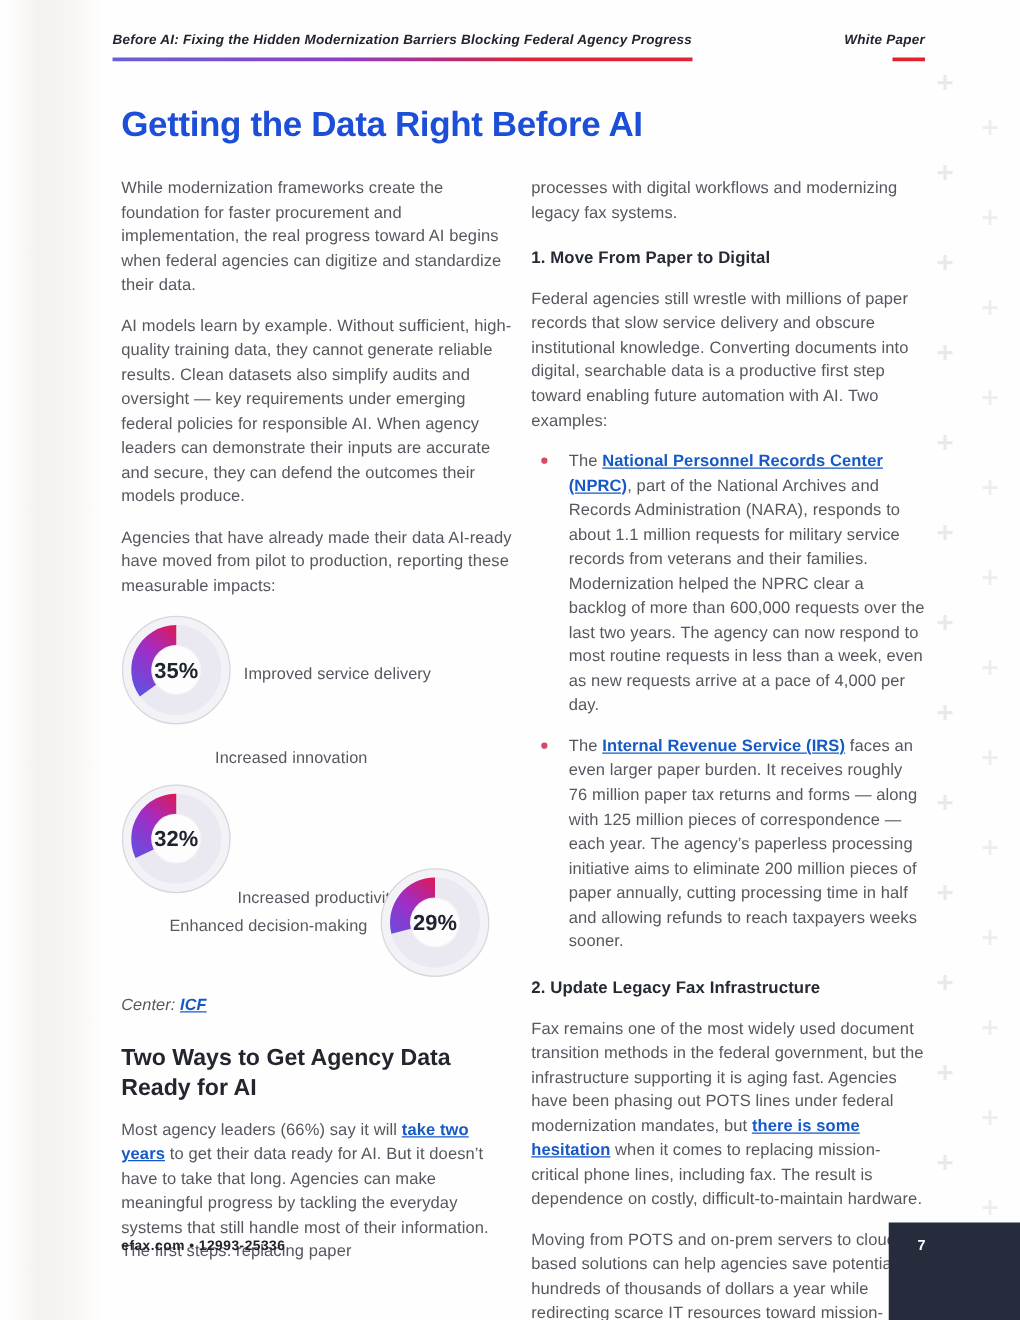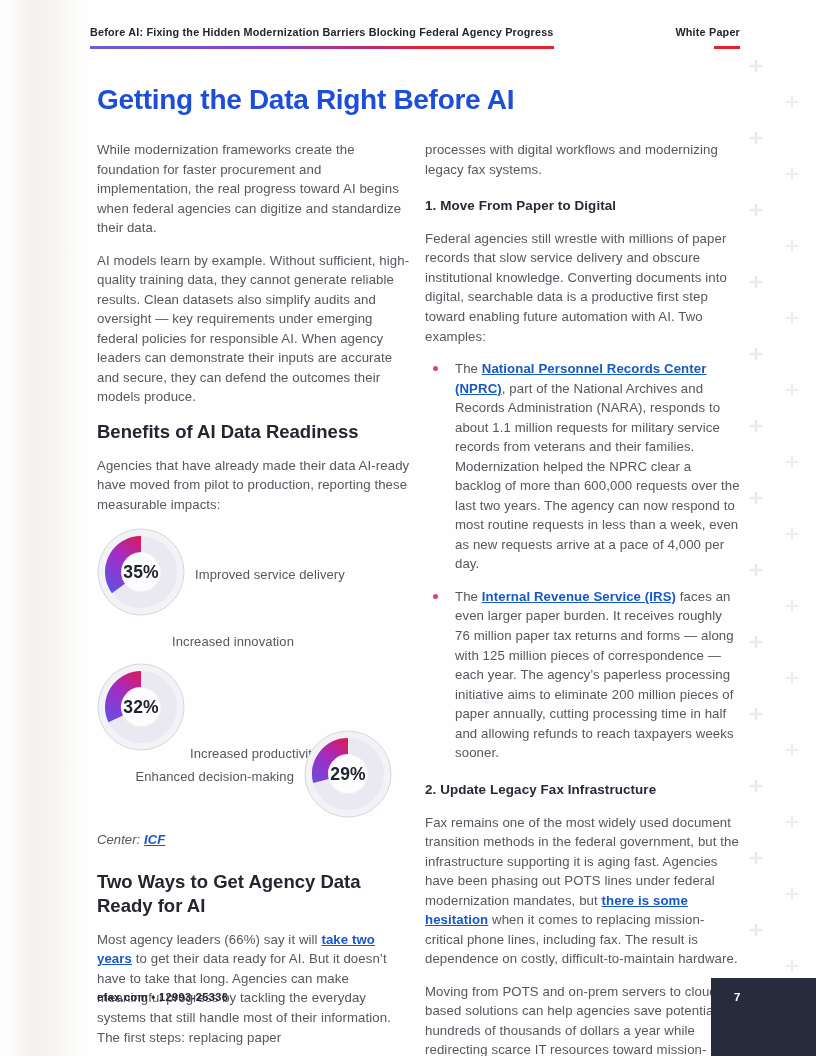--- a/index.html
+++ b/index.html
@@ -18,21 +18,21 @@
     background: linear-gradient(90deg, rgba(255,255,255,0) 0%, #f4f1ee 35%, #f8f6f4 70%, rgba(255,255,255,0) 100%);
     pointer-events: none;
   }
   .plus-pattern {
     position: absolute; right: 0; top: 48px; width: 78px; bottom: 0;
     opacity: .85; pointer-events: none;
   }
   
   .running-header {
     position: absolute; left: 90px; right: 76px; top: 22px;
-    display: flex; justify-content: space-between; align-items: center;
+    display: flex; justify-content: space-between; align-items: center; font-style: italic;
   }
   .rh-left { display: inline-block; }
   .rh-title, .rh-right-label {
     font-size: 10.8px; font-weight: bold; color: #22252e; letter-spacing: .2px;
   }
   .header-underline {
     margin-top: 6px; height: 2.5px; width: 100%;
     background: linear-gradient(90deg, #6a5fd6 0%, #8b3fc6 40%, #c02a66 62%, #e02434 72%, #e02434 100%);
   }
   .rh-right { text-align: right; }
@@ -127,21 +127,20 @@
   </header>
 
   <h1 class="page-title">Getting the Data Right Before AI</h1>
 
   <div class="columns">
 
     <div class="col">
       <p>While modernization frameworks create the foundation for faster procurement and implementation, the real progress toward AI begins when federal agencies can digitize and standardize their data.</p>
       <p>AI models learn by example. Without sufficient, high-quality training data, they cannot generate reliable results. Clean datasets also simplify audits and oversight — key requirements under emerging federal policies for responsible AI. When agency leaders can demonstrate their inputs are accurate and secure, they can defend the outcomes their models produce.</p>
 
-      <h2 class="section-heading">Benefits of AI Data Readiness</h2>
       <p>Agencies that have already made their data AI-ready have moved from pilot to production, reporting these measurable impacts:</p>
 
       <div class="chart">
         <div class="donut-slot slot-0"><svg viewBox="0 0 88 88" width="88" height="88">
               <defs>
                 <linearGradient id="donutGrad0" gradientUnits="userSpaceOnUse" x1="56" y1="6" x2="10" y2="64">
                   <stop offset="0" stop-color="#f01330"></stop>
                   <stop offset="0.5" stop-color="#a22cc4"></stop>
                   <stop offset="1" stop-color="#5b55e2"></stop>
                 </linearGradient>

